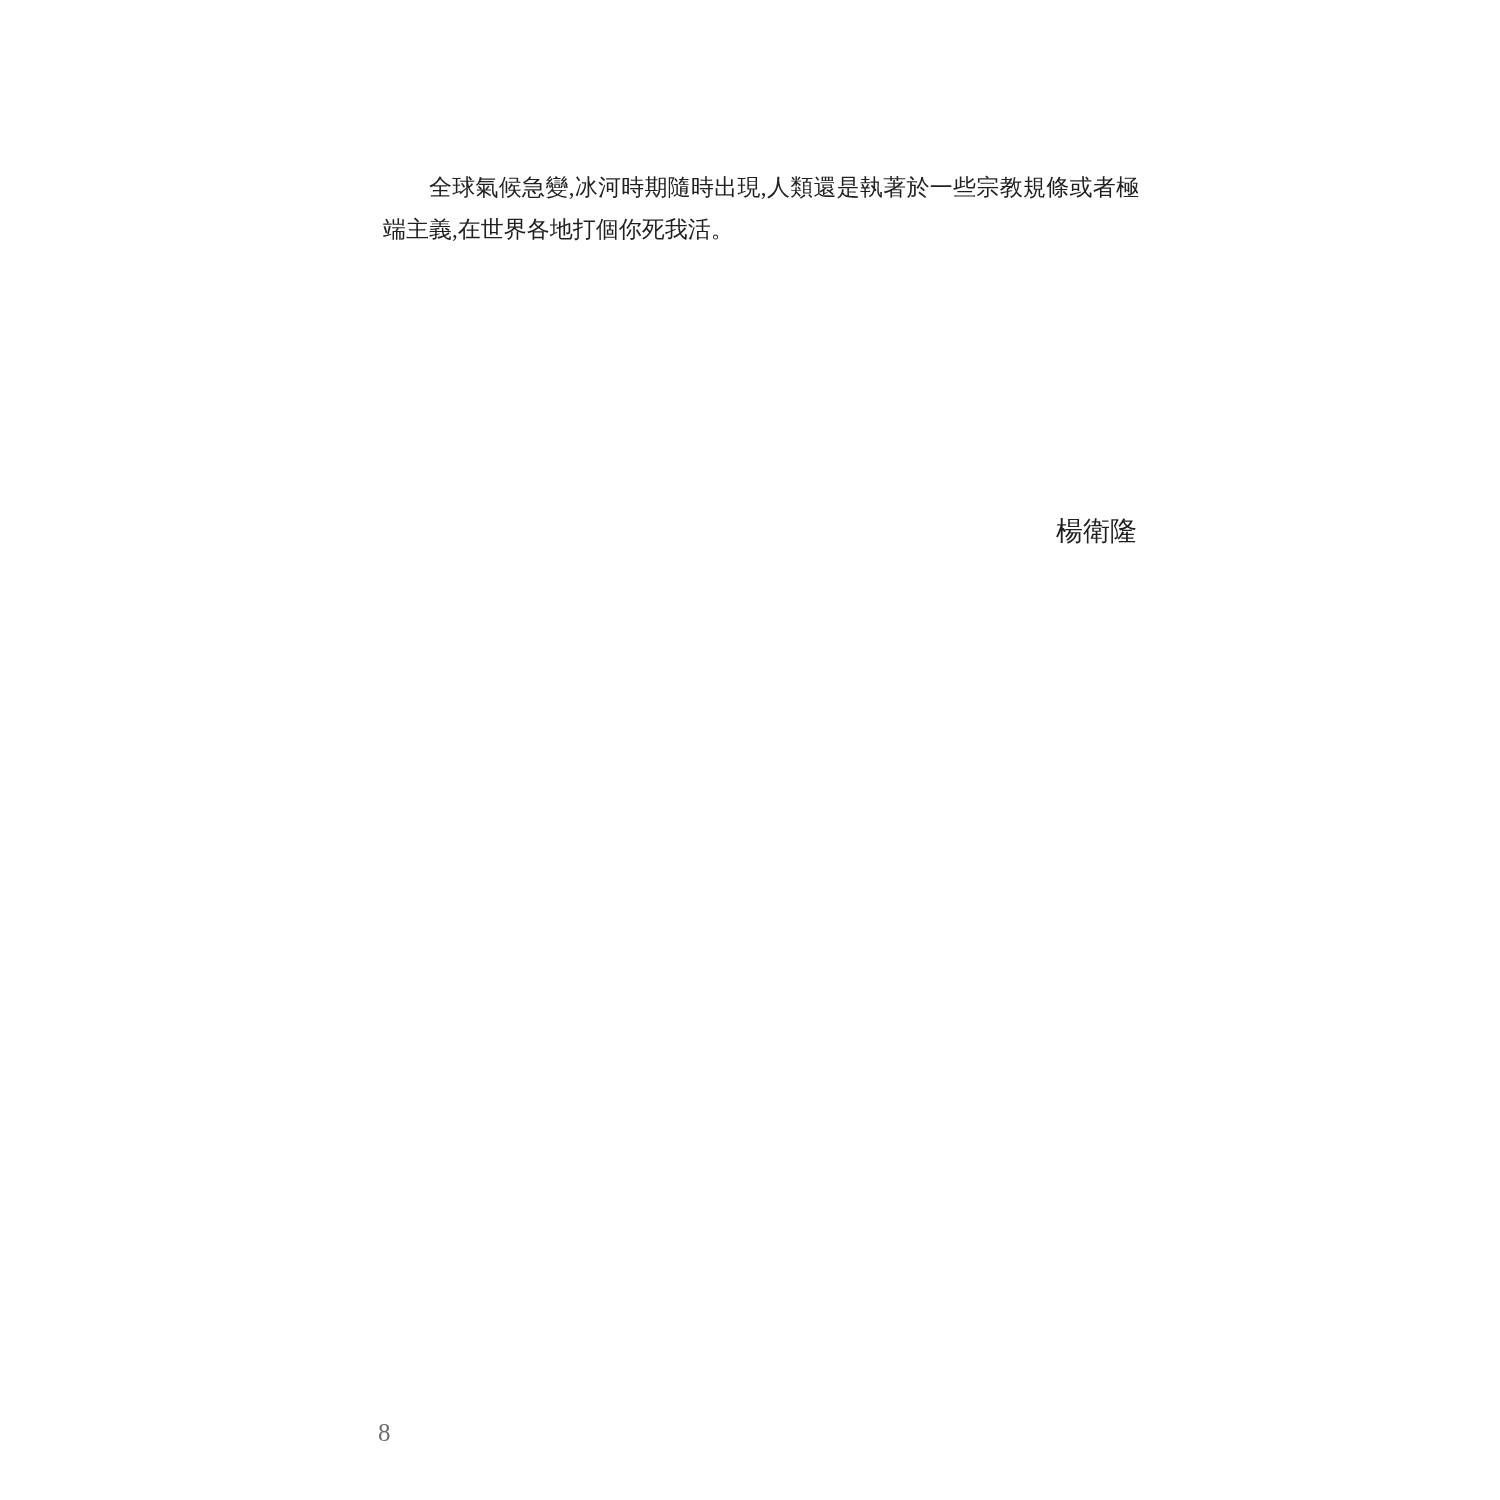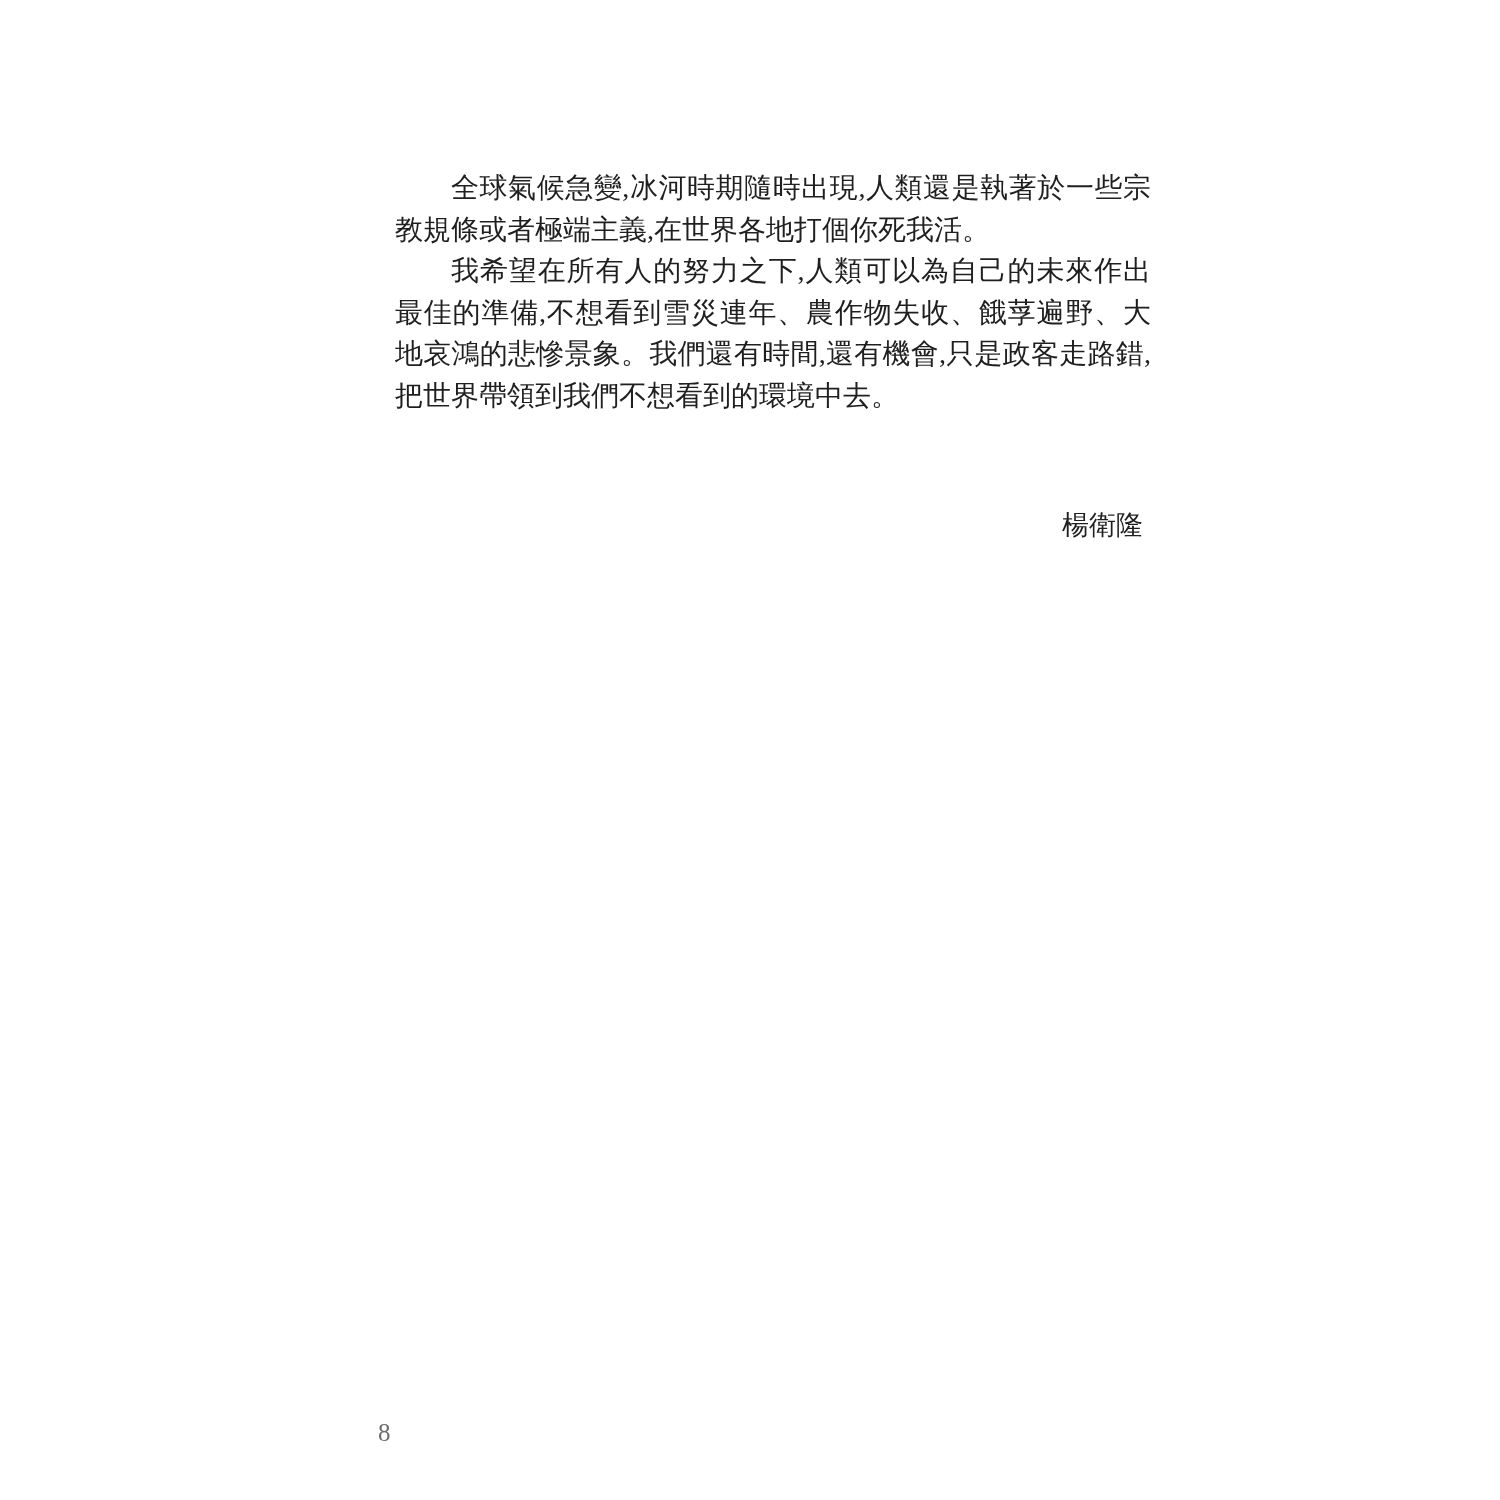--- a/index.html
+++ b/index.html
@@ -18,61 +18,59 @@
     position: absolute;
     inset: 0;
     background: #ffffff;
     overflow: hidden;
   }
   .text-block {
     position: absolute;
     left: 383px;
     top: 167px;
     width: 756px;            
-    font-size: 28px;
+    font-size: 23px;
     line-height: 41.5px;
     text-align: justify;
     text-justify: inter-ideograph;
     letter-spacing: 0;
-    margin-left: 12px;
   }
   .text-block p {
     margin: 0;
     padding: 0;
     text-indent: 2em;
   }
   .signature-block {
     position: absolute;
     left: 383px;
     top: 504px;
     width: 760px;            
     font-size: 27px;
     line-height: 43.5px;
     text-align: right;
   }
   .signature-block div {
-    margin: 0;
+    margin: 6px;
   }
   .page-number {
     position: absolute;
     left: 378px;
     top: 1420px;
     font-size: 25px;
     line-height: 25px;
     color: #6f6f6f;
   }
 </style>
 </head>
 <body>
 
 <div class="page">
 
   <div class="text-block">
     <p>全球氣候急變,冰河時期隨時出現,人類還是執著於一些宗教規條或者極端主義,在世界各地打個你死我活。</p>
-    <p>我希望在所有人的努力之下,人類可以為自己的未來作出最佳的準備,不想看到雪災連年、農作物失收、餓莩遍野、大地哀鴻的悲慘景象。我們還有時間,還有機會,只是政客走路錯,把世界帶領到我們不想看到的環境中去。</p>
   </div>
 
   <div class="signature-block">
     <div>楊衛隆</div>
   </div>
 
   <div class="page-number">8</div>
 
 </div>
 

